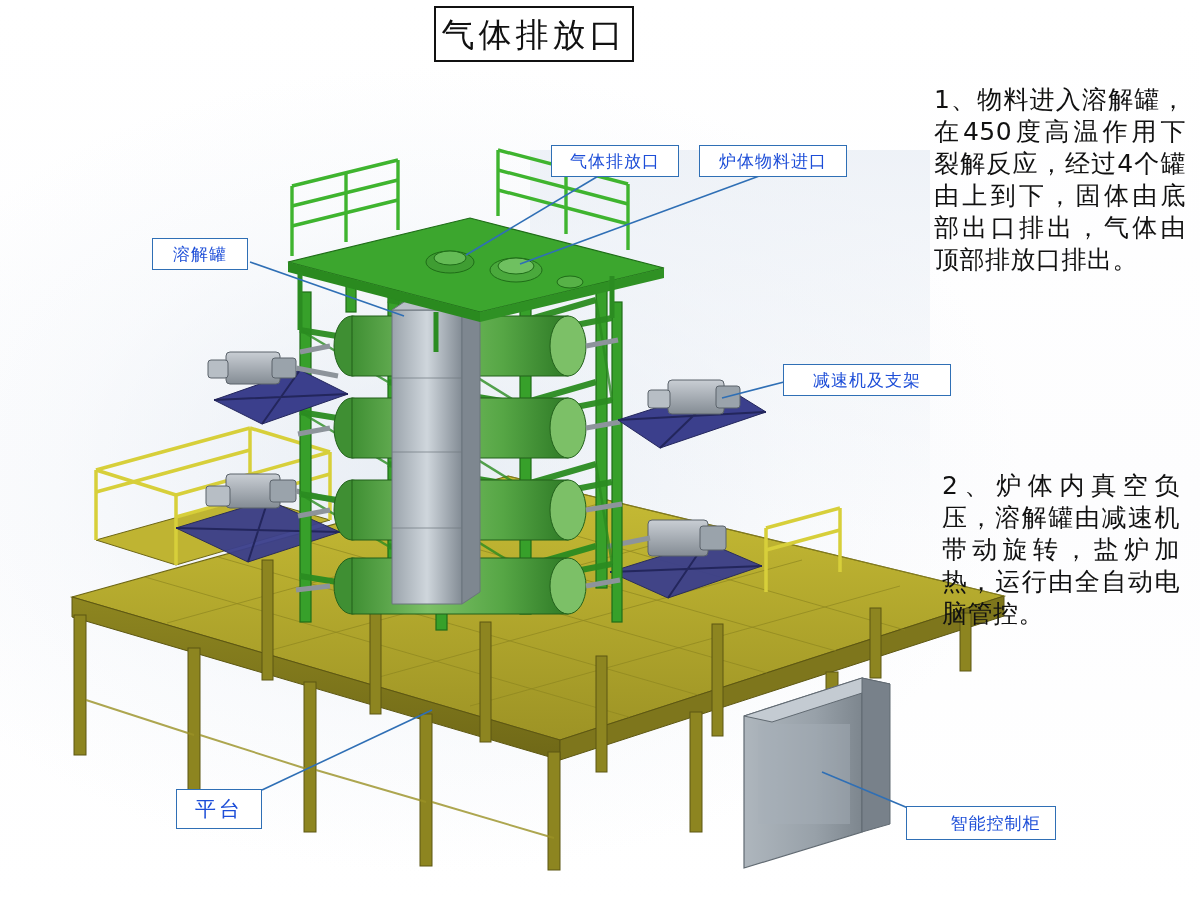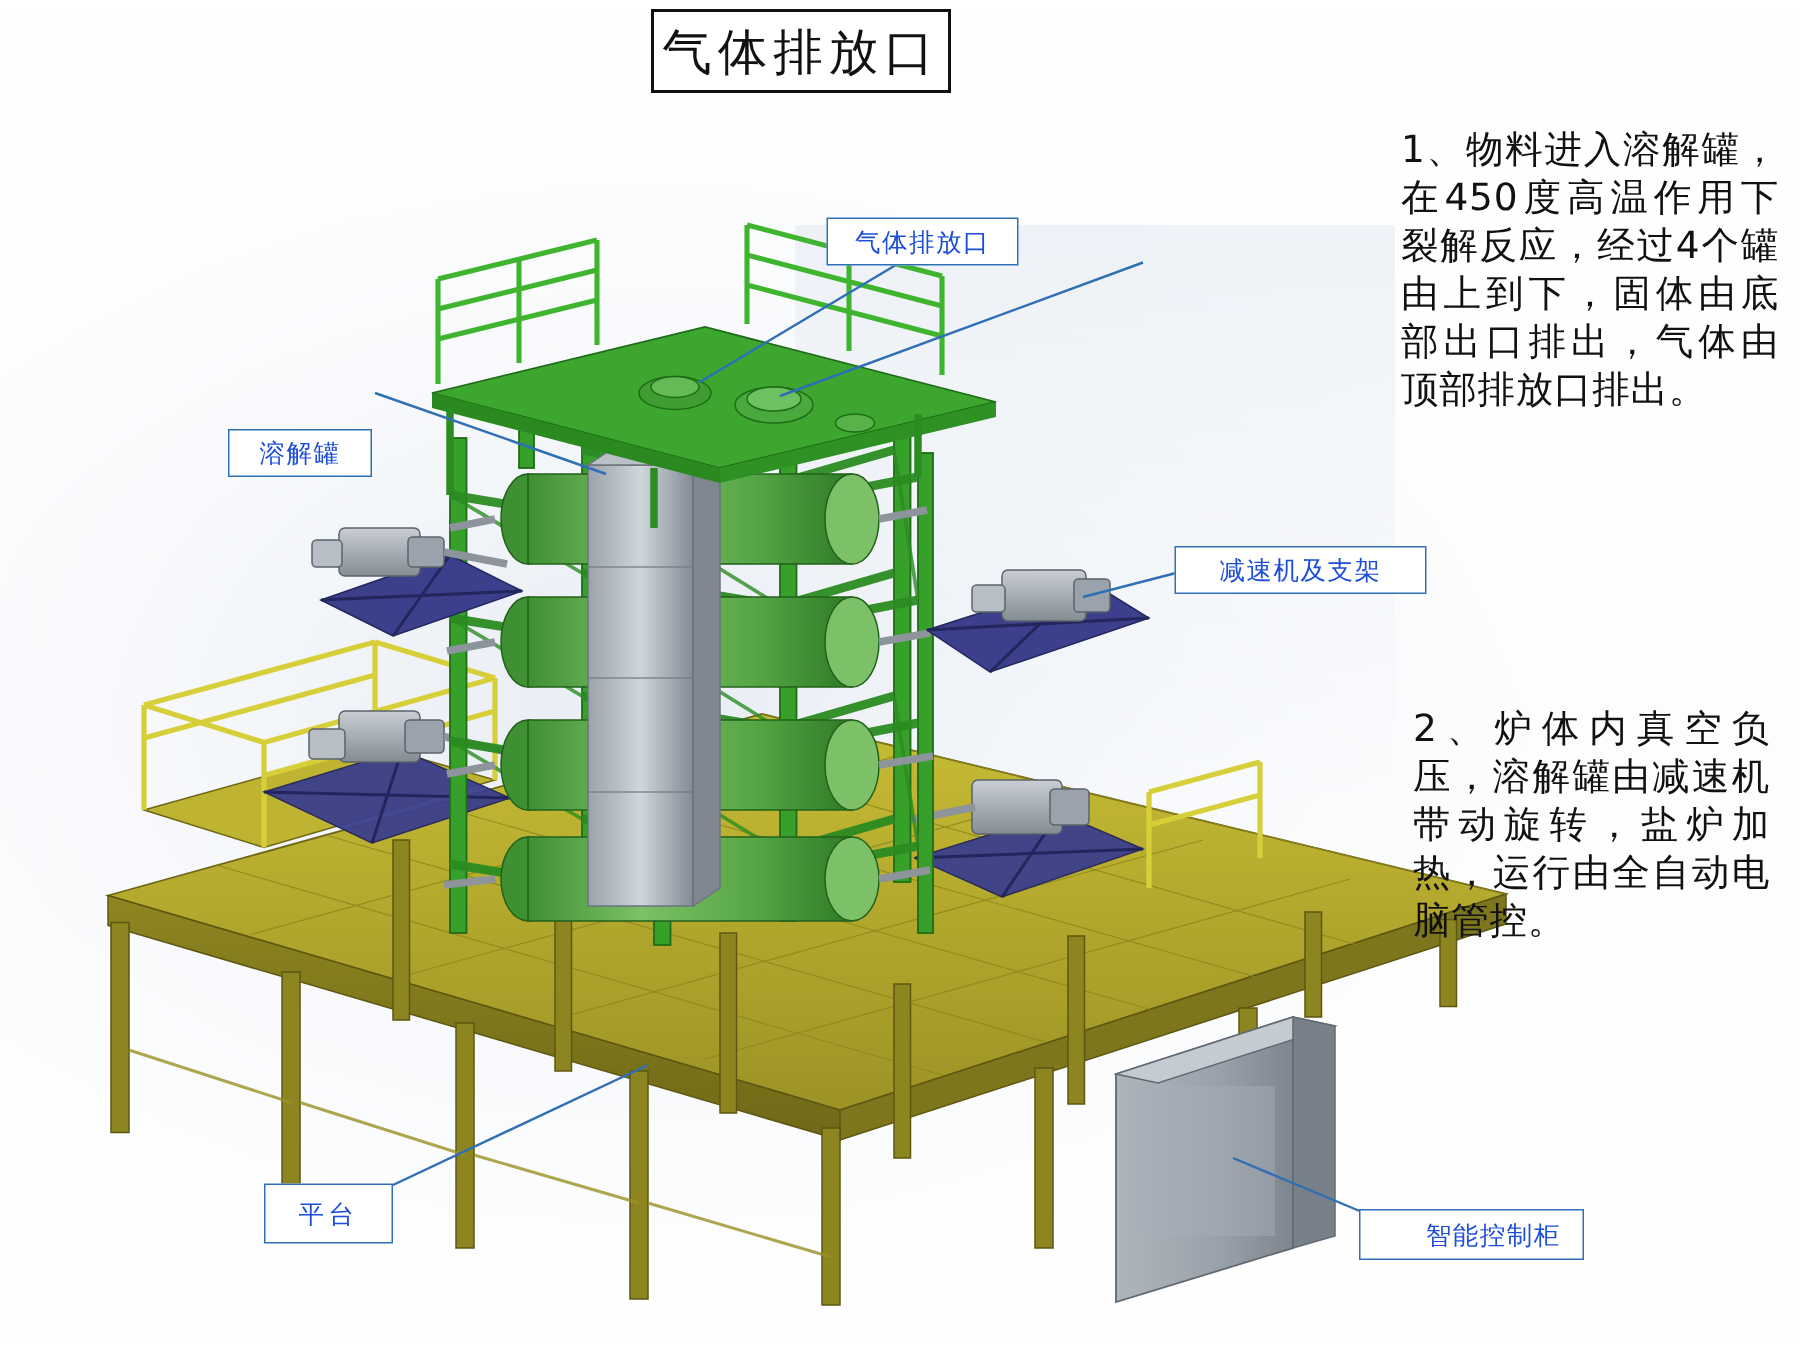--- a/index.html
+++ b/index.html
@@ -34,21 +34,21 @@
     font-size:33px;letter-spacing:4px;color:#111;font-weight:500;line-height:1;
   }
 
   
   .label-box{
     position:absolute;background:#ffffff;border:1.5px solid #2f6fb5;
     display:flex;align-items:center;justify-content:center;
     color:#1d4ed8;font-size:17px;letter-spacing:1px;white-space:nowrap;
     padding:4px 9px;box-sizing:border-box;
   }
-  .label-box.big{font-size:17px;letter-spacing:3px;}
+  .label-box.big{font-size:21px;letter-spacing:3px;}
 
   
   .note{
     position:absolute;color:#111;font-size:25px;line-height:32px;
     letter-spacing:0.5px;text-align:justify;
   }
 
   svg.overlay{position:absolute;left:0;top:0;width:1200px;height:900px;pointer-events:none;}
 </style>
 </head>
@@ -312,22 +312,25 @@
   </svg>
 
   <div class="title-box">
     <span>气体排放口</span>
   </div>
 
   <div class="label-box" style="left:551px;top:145px;width:128px;height:32px;">
     <span>气体排放口</span>
   </div>
 
-
-  <div class="label-box" style="left:152px;top:238px;width:96px;height:32px;margin-top:48px;">
+  <div class="label-box" style="left:699px;top:145px;width:148px;height:32px;">
+    <span>炉体物料进口</span>
+  </div>
+
+  <div class="label-box" style="left:152px;top:238px;width:96px;height:32px;">
     <span>溶解罐</span>
   </div>
 
   <div class="label-box" style="left:783px;top:364px;width:168px;height:32px;">
     <span>减速机及支架</span>
   </div>
 
   <div class="label-box big" style="left:176px;top:789px;width:86px;height:40px;">
     <span>平台</span>
   </div>

